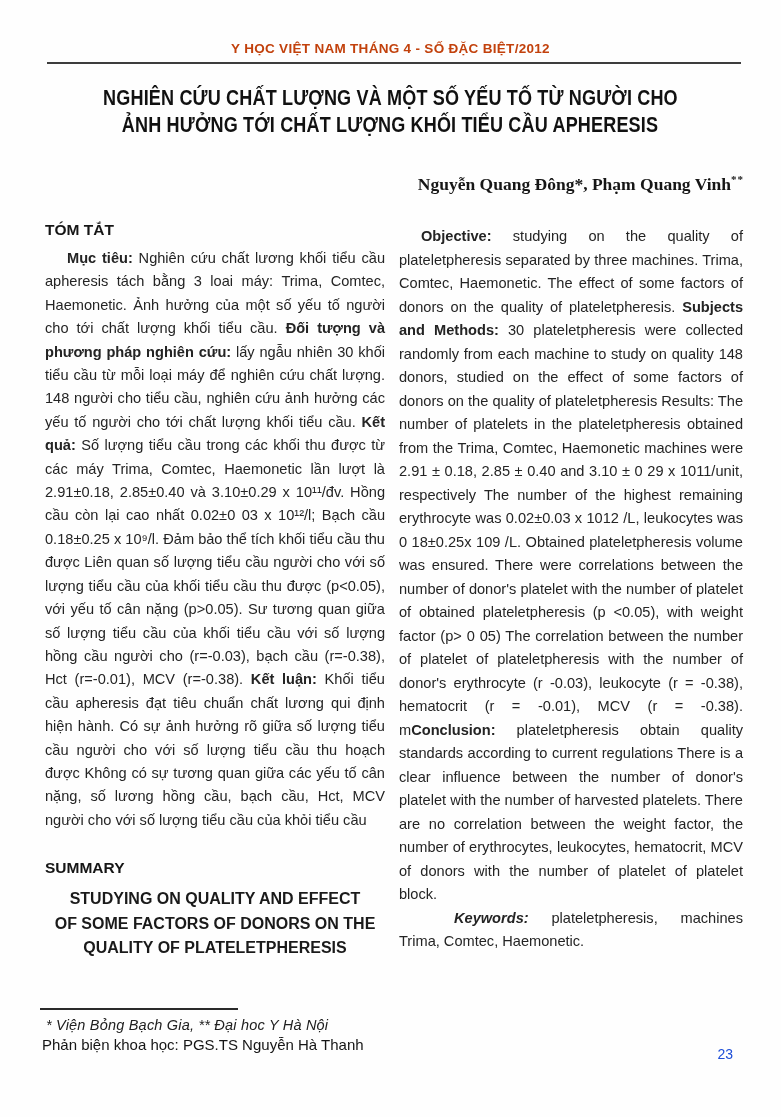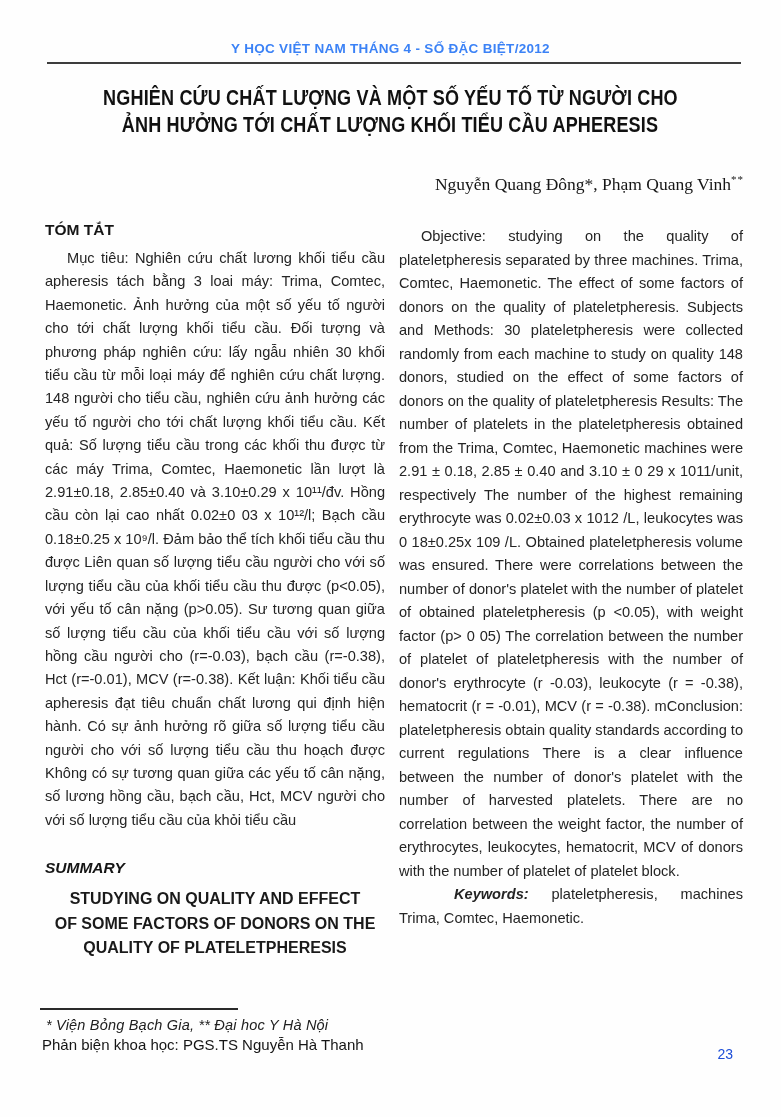--- a/index.html
+++ b/index.html
@@ -9,66 +9,65 @@
     margin:0 auto;
     background:#fefefe;
     color:#222;
     font-family:"Liberation Sans", sans-serif;
     overflow:hidden;
   }
   .journal-header {
     position:absolute; top:41px; left:0; width:100%;
     text-align:center;
     font-size:13.5px; font-weight:bold; letter-spacing:0.3px;
-    color:#3b82f6;
+    color:#c2410c;
   }
   .header-rule {
     position:absolute; top:62px; left:47px; width:694px; height:2px;
     background:#3d3d3d;
   }
   .article-title {
     position:absolute; top:84px; left:0; width:100%;
     text-align:center;
     font-size:22px; font-weight:bold; line-height:27px;
     color:#111;
   }
   .title-line { display:block; }
   .title-line > span {
     display:inline-block; transform:scaleX(0.82); transform-origin:50% 50%;
     white-space:nowrap; letter-spacing:0.2px;
   }
   .authors {
     position:absolute; top:174px; right:37px;
     font-family:"Liberation Serif", serif;
-    font-size:17.5px; font-weight:normal; color:#161616;
+    font-size:17.5px; font-weight:bold; color:#161616;
   }
   .authors .sup { font-size:11px; position:relative; top:-7px; letter-spacing:1px; }
   .columns {
     position:absolute; top:219px; left:45px; width:698px;
     display:flex; gap:14px;justify-content:center;
   }
   .col-left  { width:340px; }
   .col-right { width:344px; }
   .abstract-heading {
     font-size:15.5px; font-weight:bold; color:#151515;
     margin:2px 0 8px 0;
   }
   .para {
     font-size:14.6px; line-height:23.4px;
     text-align:justify; color:#242424;
   }
   .para-indent { text-indent:22px; }
   .col-right .para-en { margin-top:6px; line-height:23.5px; }
-  .b  { font-weight:normal; }
+  .b  { font-weight:bold; }
   .bi { font-weight:bold; font-style:italic; }
   .summary-block { margin-top:27px; }
   .summary-heading {
     font-size:15.5px; font-weight:bold; color:#151515;
     margin:0 0 10px 0;
-    font-style:italic;
   }
   .summary-title {
     text-align:center;
     font-size:16px; font-weight:bold; line-height:24.5px;
     color:#1a1a1a;
   }
   .keywords-para {
     font-size:14.6px; line-height:23.5px; text-align:justify;
     text-indent:55px; color:#242424;
   }

